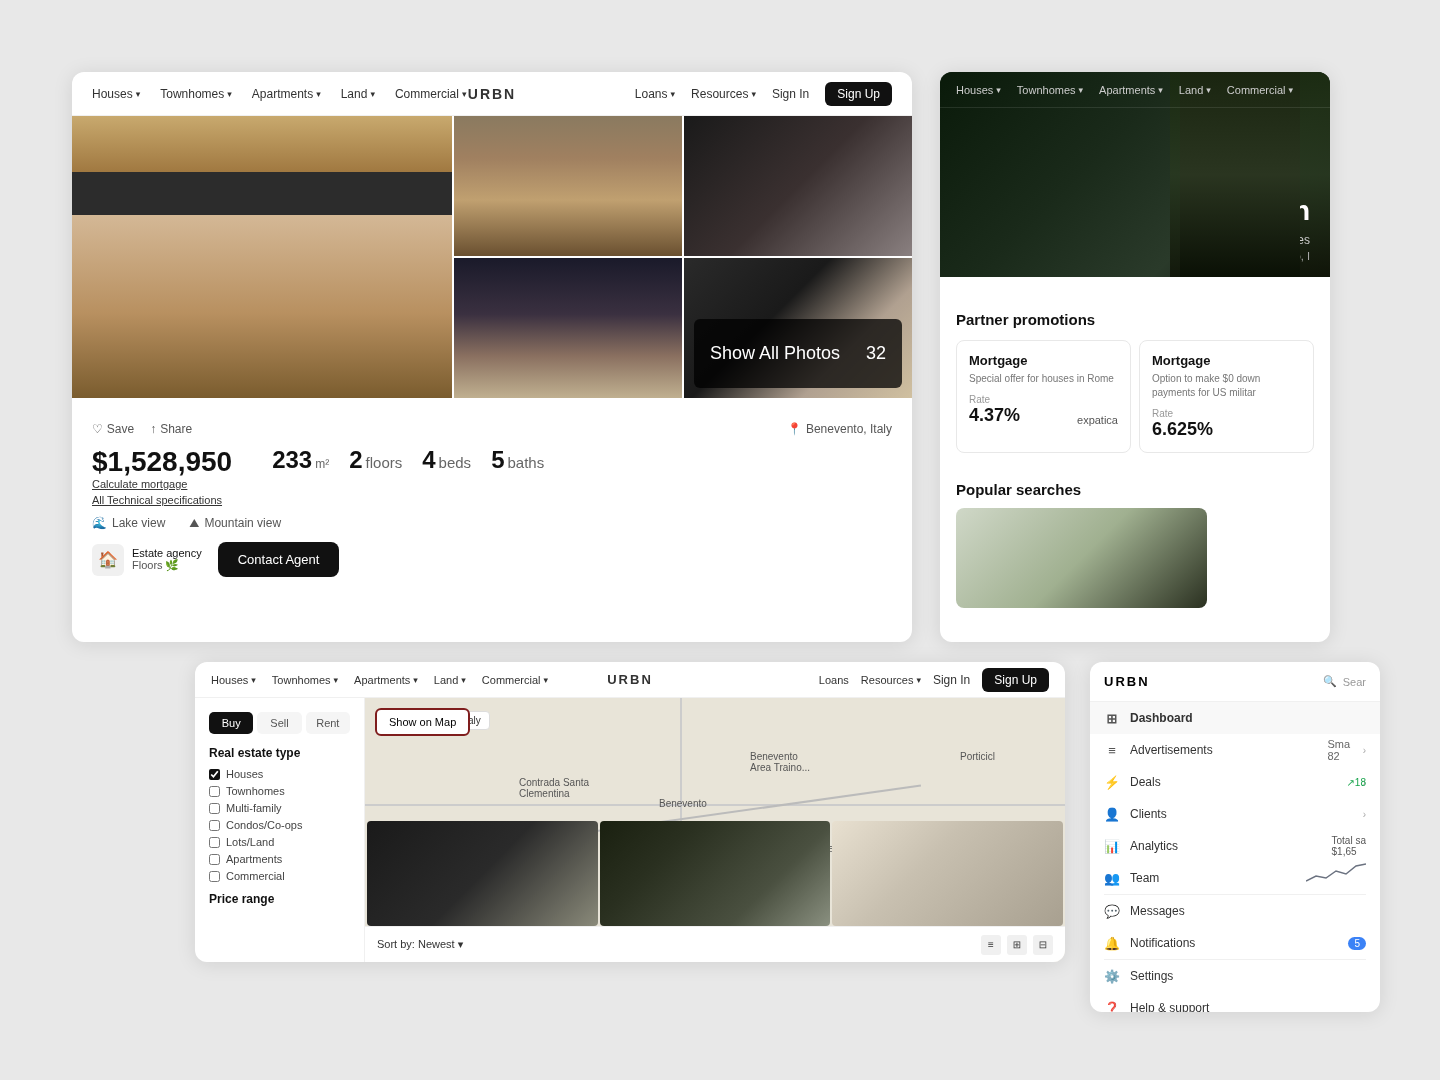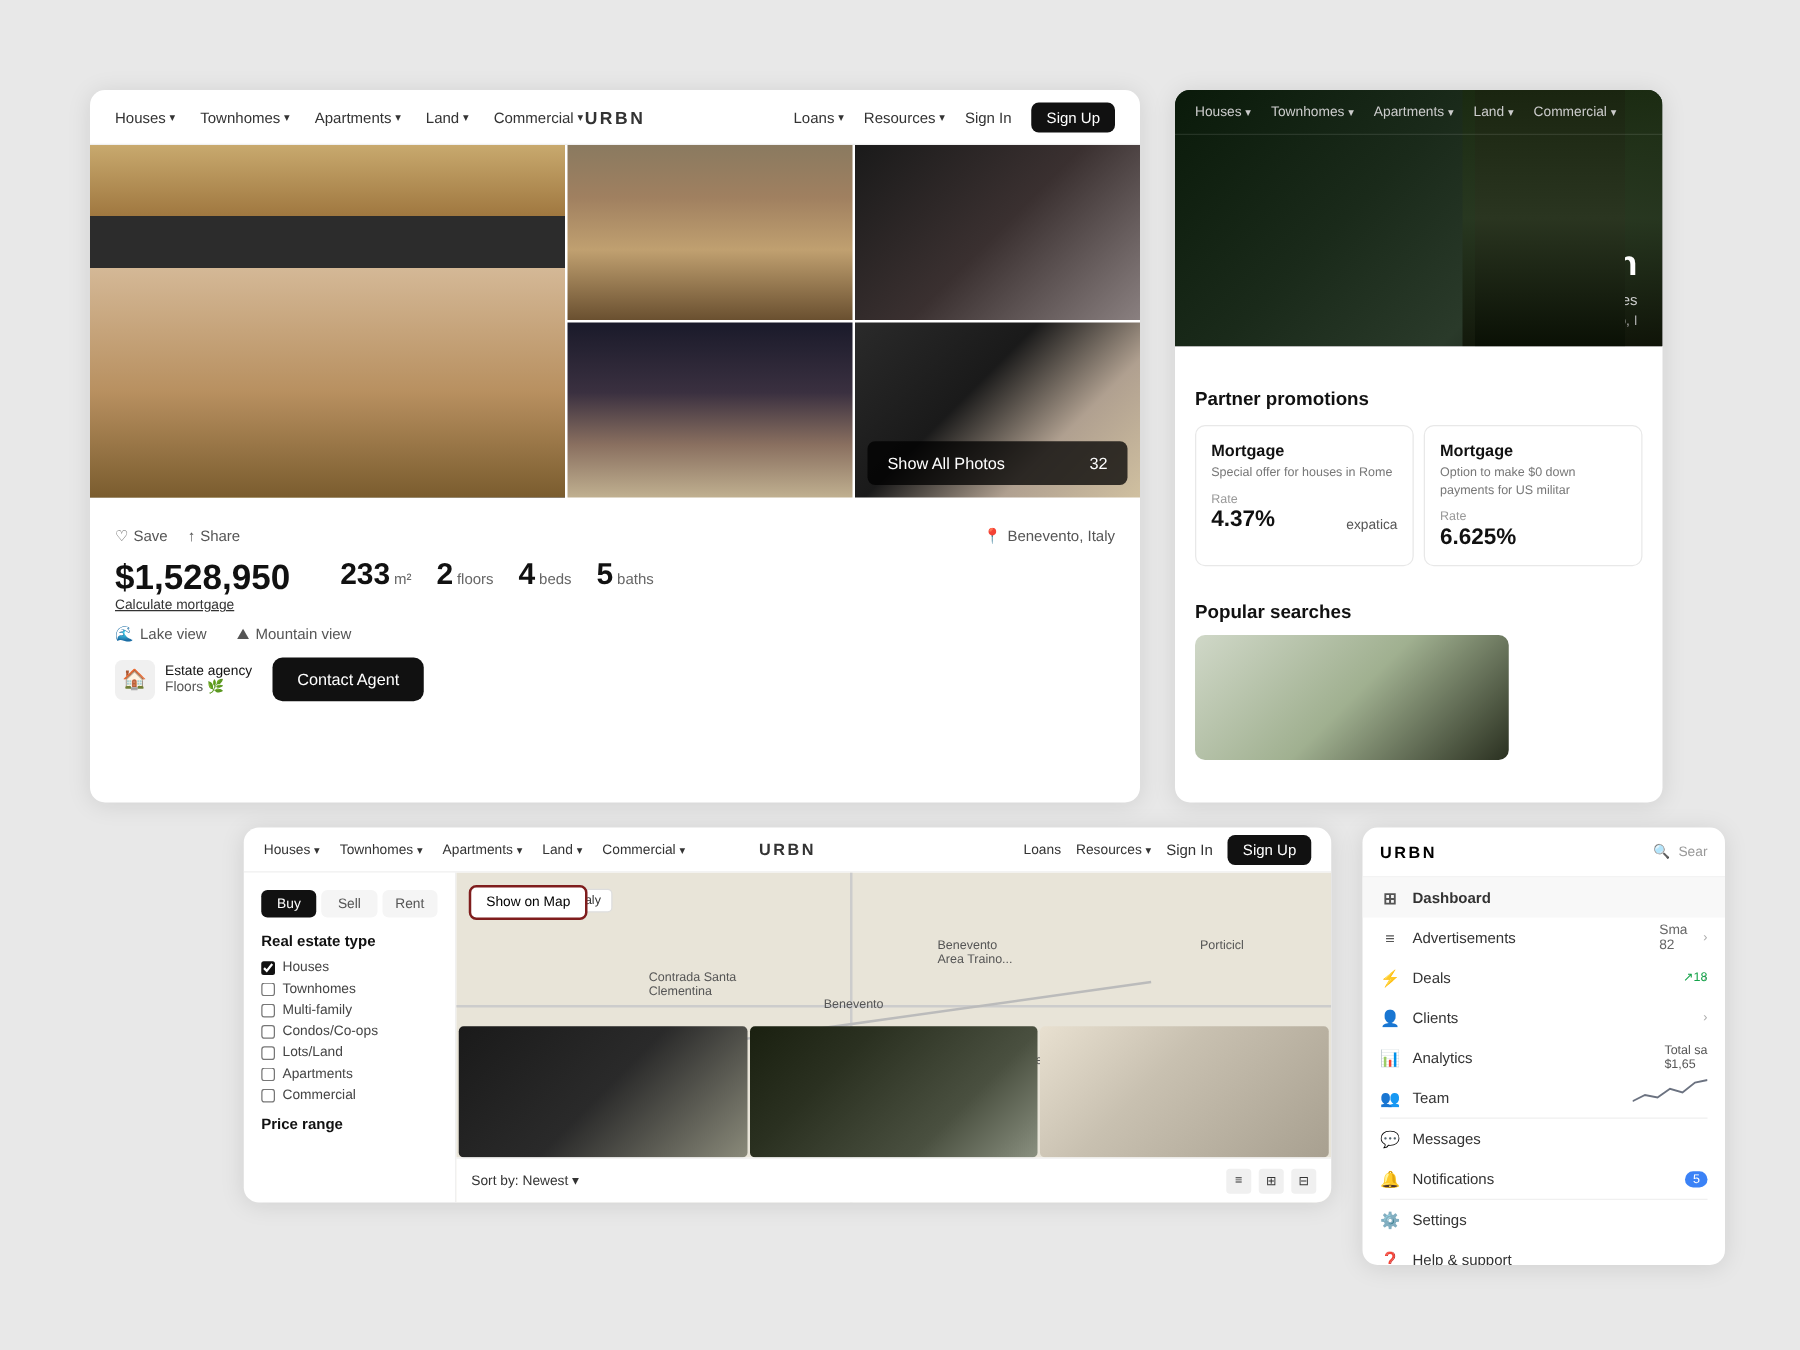--- a/index.html
+++ b/index.html
@@ -119,22 +119,22 @@
     }
     .show-all-btn {
       position: absolute;
       bottom: 10px;
       left: 10px;
       right: 10px;
       background: rgba(0,0,0,0.75);
       color: #fff;
       border: none;
       border-radius: 6px;
-      padding: 10px 16px;
-      font-size: 13px;
+      padding: 24px 16px;
+      font-size: 18px;
       display: flex;
       justify-content: space-between;
       align-items: center;
       cursor: pointer;
     }
 
     .property-info {
       padding: 16px 20px;
     }
     .save-share {
@@ -172,21 +172,21 @@
       display: flex;
       align-items: baseline;
       gap: 3px;
     }
     .spec-num {
       font-size: 24px;
       font-weight: 700;
       color: #111;
     }
     .spec-label {
-      font-size: 12px;
+      font-size: 15px;
       color: #666;
     }
     .spec-unit {
       font-size: 12px;
       color: #666;
     }
     .all-specs {
       font-size: 11px;
       color: #333;
       text-decoration: underline;
@@ -591,20 +591,21 @@
           <span class="spec-num">4</span>
           <span class="spec-label">beds</span>
         </div>
         <div class="spec-item">
           <span class="spec-num">5</span>
           <span class="spec-label">baths</span>
         </div>
       </div>
     </div>
 
+    <div class="all-specs" style="margin-top:4px;">All Technical specifications</div>
 
     <div class="features-row">
       <span class="feature-item">🌊 <span>Lake view</span></span>
       <span class="feature-item">⛰ <span>Mountain view</span></span>
     </div>
 
     <div class="contact-row">
       <div class="agency-block">
         <div style="width:32px; height:32px; background:#f0f0f0; border-radius:6px; display:flex; align-items:center; justify-content:center; font-size:16px;">🏠</div>
         <div>

